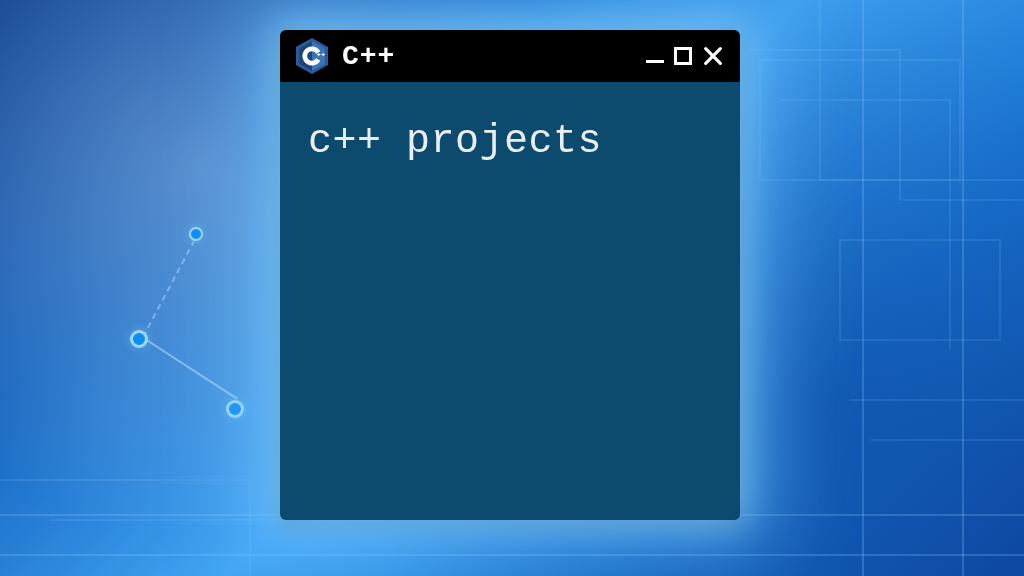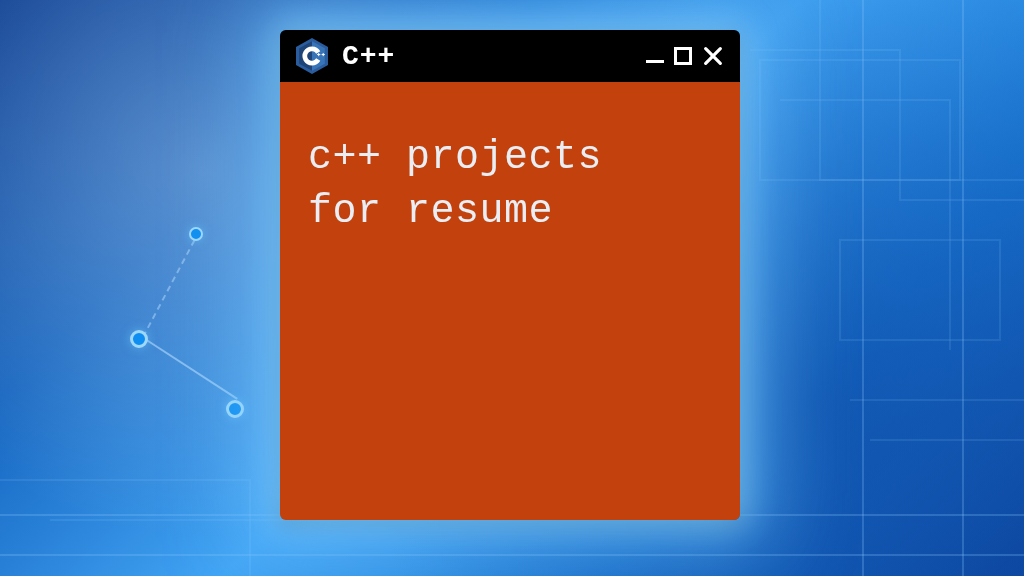--- a/index.html
+++ b/index.html
@@ -160,22 +160,22 @@
       border: 3px solid #fff;
     }
 
     .ctrl.close svg {
       width: 22px;
       height: 22px;
     }
 
     .window-body {
       flex: 1;
-      background: #c2410c;
-      padding: 49px 28px;
+      background: #0c4a6e;
+      padding: 33px 28px;
     }
 
     .body-text {
       color: #e8eef4;
       font-family: 'Consolas', 'Menlo', 'Courier New', monospace;
       font-size: 40px;
       line-height: 1.35;
       font-weight: 400;
       letter-spacing: 0.5px;
     }
@@ -233,16 +233,15 @@
       <span class="ctrl close">
         <svg viewBox="0 0 24 24">
           <path d="M4 4 L20 20 M20 4 L4 20" stroke="#fff" stroke-width="3.5" stroke-linecap="round"></path>
         </svg>
       </span>
     </div>
   </div>
   <div class="window-body">
     <div class="body-text">
       <span>c++ projects</span><br>
-      <span>for resume</span>
     </div>
   </div>
 </div>
 
 </body></html>

